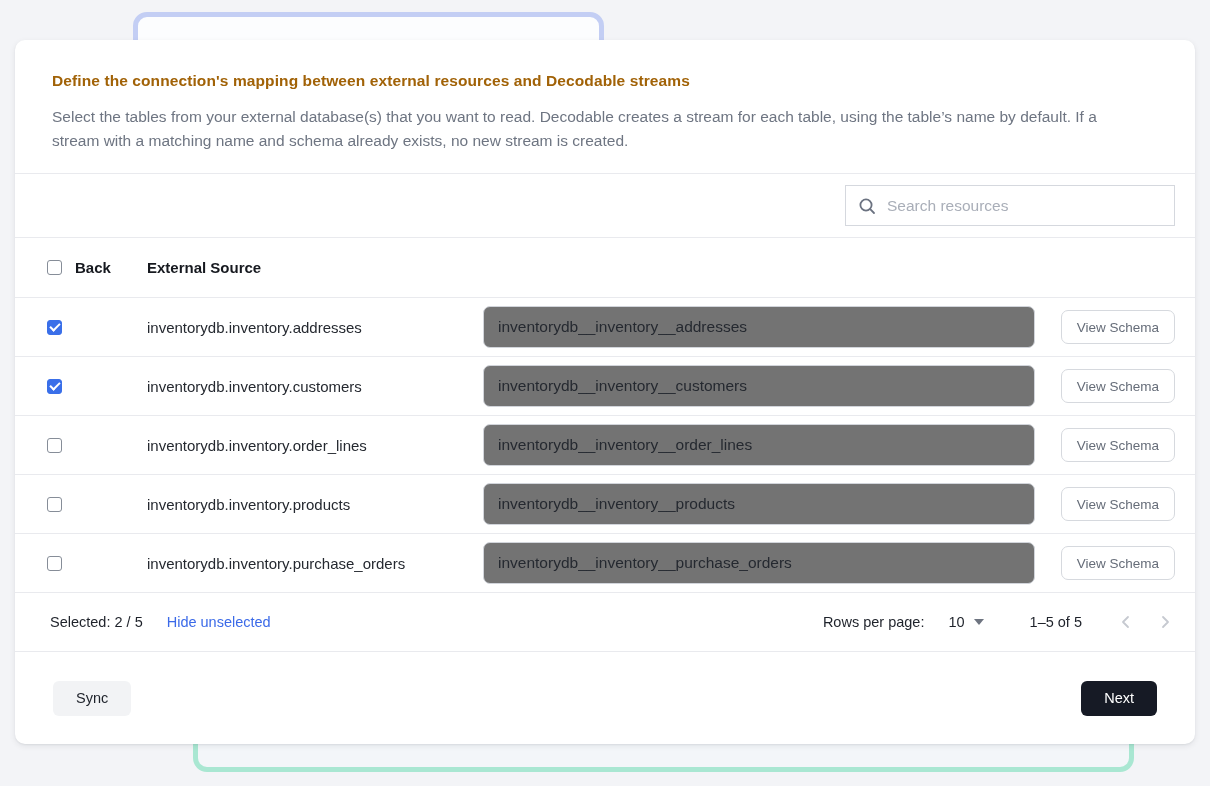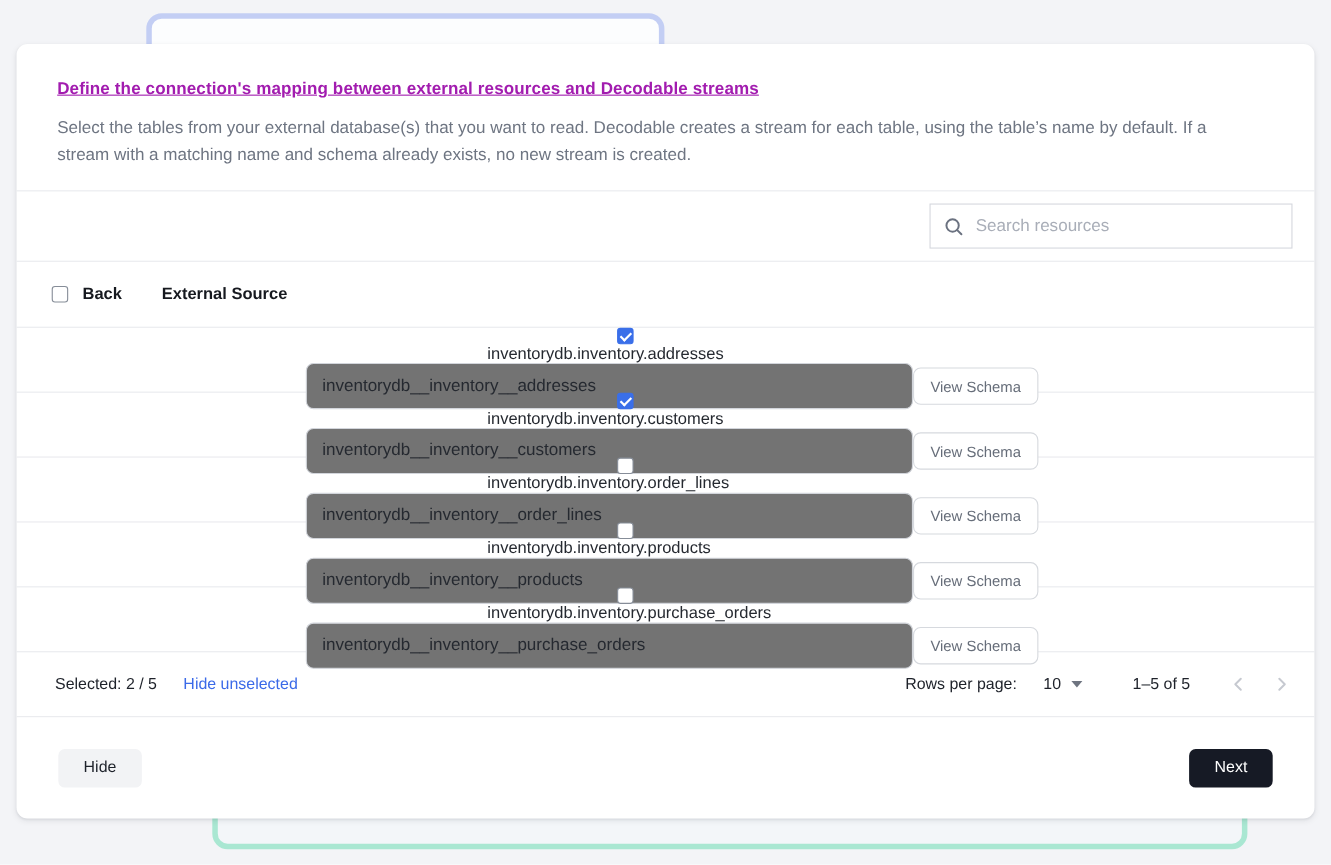--- a/index.html
+++ b/index.html
@@ -26,21 +26,21 @@
   
   .modal {
     position:absolute; left:15px; top:40px; width:1180px; height:704px;
     background:#ffffff; border-radius:10px;
     box-shadow:0 1px 2px rgba(16,24,40,.06), 0 2px 6px rgba(16,24,40,.08);
   }
   .divider-b { border-bottom:1px solid #e9eaee; }
 
   
   .modal-header { height:134px; padding:32px 80px 0 37px; }
-  .modal-title { font-size:15.5px; font-weight:bold; color:#a21caf; letter-spacing:.1px;text-decoration:underline; }
+  .modal-title { font-size:15.5px; font-weight:bold; color:#a16207; letter-spacing:.1px; }
   .modal-desc { margin-top:15px; font-size:15.5px; line-height:24px; color:#6e7582; max-width:1075px; }
 
   
   .search-row { height:64px; display:flex; align-items:center; justify-content:flex-end; padding-right:20px; }
   .search-box {
     width:330px; height:41px; border:1px solid #d5d8de; border-radius:0;
     display:flex; align-items:center; padding:0 12px; background:#fff;
   }
   .search-box svg { flex:0 0 auto; }
   .search-box input {
@@ -50,21 +50,21 @@
   .search-box input::placeholder { color:#a9aeb8; }
 
   
   .trow { display:flex; align-items:center; padding:0 20px 0 32px; }
   .thead { height:60px; font-weight:bold; font-size:15px; color:#16191f; }
   .col-sync { width:100px; display:flex; align-items:center; }
   .col-sync .lbl { margin-left:13px; }
   .col-source { width:336px; font-size:15px; color:#252930; }
   .thead .col-source { color:#16191f; }
   .col-stream { flex:1; display:flex; align-items:center; }
-  .data-row { height:59px;flex-direction:column; }
+  .data-row { height:59px; }
   .data-row .col-stream { justify-content:space-between; }
 
   .checkbox {
     width:15px; height:15px; border-radius:3px; border:1.5px solid #868d98;
     background:#fff; display:inline-flex; align-items:center; justify-content:center;
     cursor:pointer; flex:0 0 auto;
   }
   .checkbox.checked { background:#3a6fe9; border-color:#3a6fe9; }
   .checkbox.checked::after {
     content:""; width:8px; height:4px; margin-top:-2px;
@@ -207,17 +207,17 @@
       </button>
       <button class="chev-btn" style="margin-left:11px;">
         <svg width="16" height="16" viewBox="0 0 16 16">
           <polyline points="6,3 11,8 6,13" fill="none" stroke="#c6c9d0" stroke-width="1.8" stroke-linecap="round" stroke-linejoin="round"></polyline>
         </svg>
       </button>
     </div>
   </div>
 
   <div class="actions-row">
-    <button class="btn back">Hide</button>
+    <button class="btn back">Sync</button>
     <button class="btn next">Next</button>
   </div>
 
 </div>
 
 </body></html>

